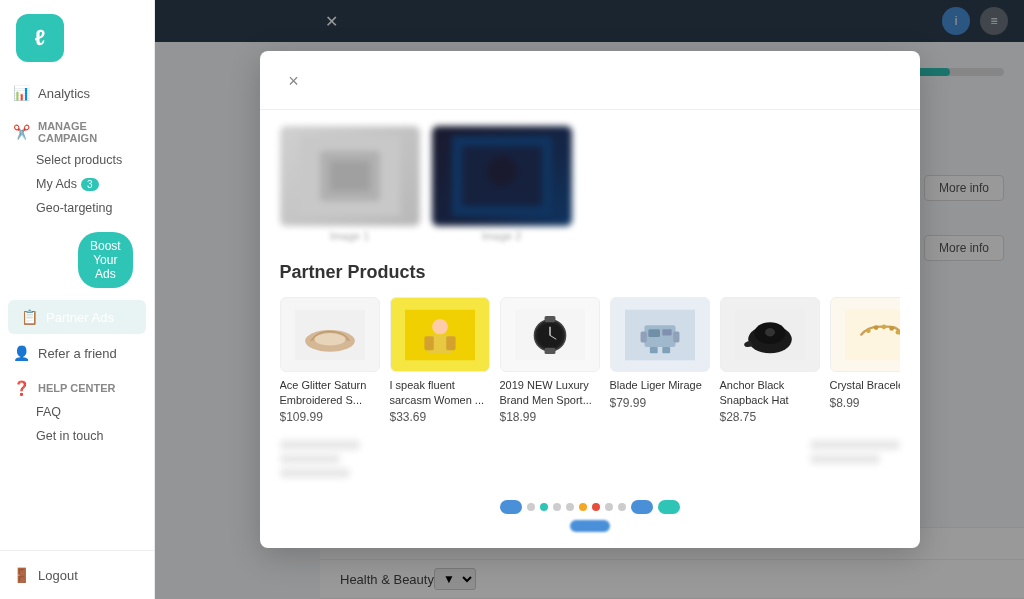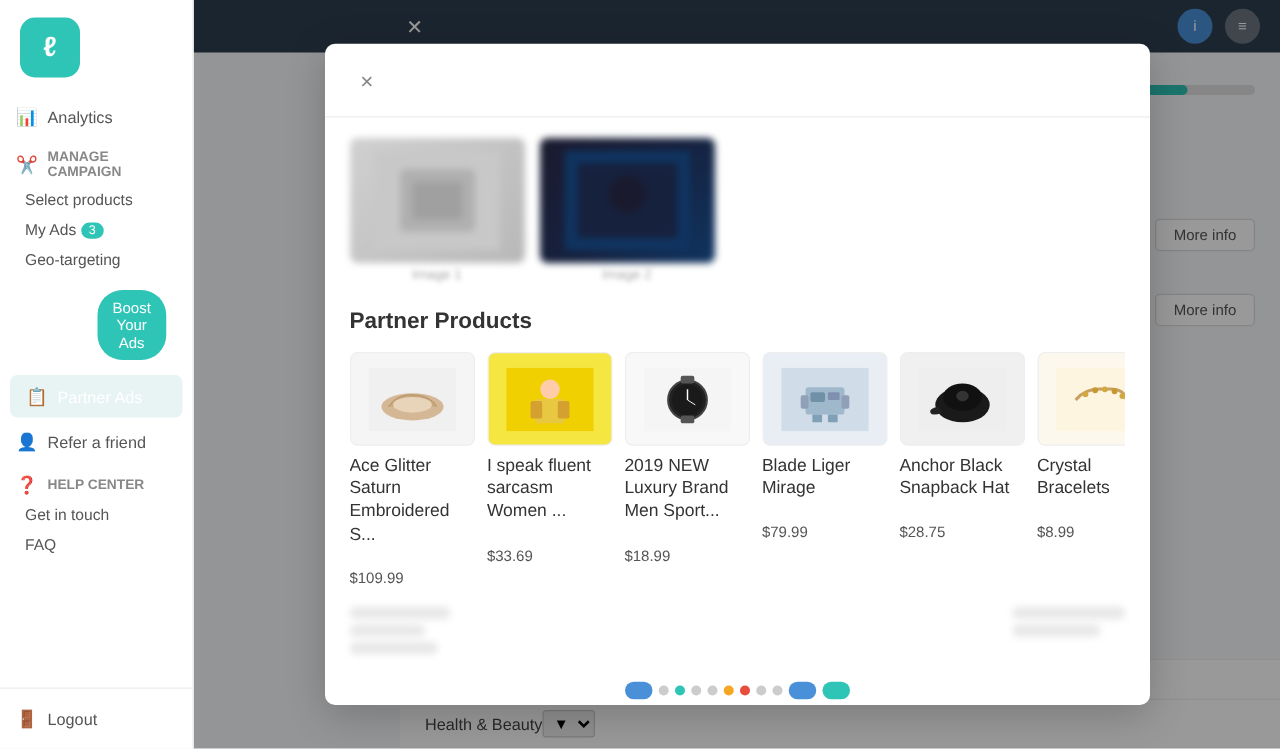--- a/index.html
+++ b/index.html
@@ -39,21 +39,21 @@
       align-items: center;
       gap: 8px;
       padding: 9px 14px;
       font-size: 13px;
       color: #555;
       cursor: pointer;
     }
     .nav-item.active { background: #e8f4f3; color: #2ec4b6; }
     .nav-item.section-header { color: #888; font-size: 11px; font-weight: 600; text-transform: uppercase; padding: 10px 14px 4px; }
     .nav-icon { width: 16px; height: 16px; display: flex; align-items: center; justify-content: center; font-size: 14px; flex-shrink: 0; }
-    .nav-sub { padding: 5px 14px 5px 20px; font-size: 12.5px; color: #555; cursor: pointer; }
+    .nav-sub { padding: 5px 14px 5px 36px; font-size: 12.5px; color: #555; cursor: pointer; }
     .badge { background: #2ec4b6; color: #fff; border-radius: 10px; font-size: 10px; padding: 1px 6px; margin-left: 4px; }
     .boost-btn {
       margin: 6px 14px;
       background: #2ec4b6;
       color: #fff;
       border: none;
       border-radius: 20px;
       padding: 7px 12px;
       font-size: 12px;
       cursor: pointer;
@@ -234,21 +234,21 @@
       border-radius: 6px;
       overflow: hidden;
       background: #f5f5f5;
       display: flex;
       align-items: center;
       justify-content: center;
       margin-bottom: 6px;
       border: 1px solid #eee;
     }
     .product-img svg { width: 70px; height: 60px; }
-    .product-name { font-size: 14px; color: #333; line-height: 1.3; margin-bottom: 20px; }
+    .product-name { font-size: 11px; color: #333; line-height: 1.3; margin-bottom: 3px; }
     .product-price { font-size: 12px; color: #555; font-weight: 500; }
 
     
     .blurred-bottom {
       display: flex;
       justify-content: space-between;
       padding: 0 0 8px;
     }
     .blurred-text-block {
       filter: blur(3px);
@@ -299,24 +299,24 @@
     <div class="nav-item">
       <span class="nav-icon">👤</span>
       <span>Refer a friend</span>
     </div>
 
     <div class="nav-item section-header">
       <span class="nav-icon">❓</span>
       <span>HELP CENTER</span>
     </div>
     <div class="nav-sub">
+      <span>FAQ</span>
+    </div>
+    <div class="nav-sub">
       <span>Get in touch</span>
-    </div>
-    <div class="nav-sub">
-      <span>FAQ</span>
     </div>
   </div>
   <div class="sidebar-bottom">
     <div class="nav-item" style="padding:6px 0;">
       <span class="nav-icon">🚪</span>
       <span>Logout</span>
     </div>
   </div>
 </div>
 

